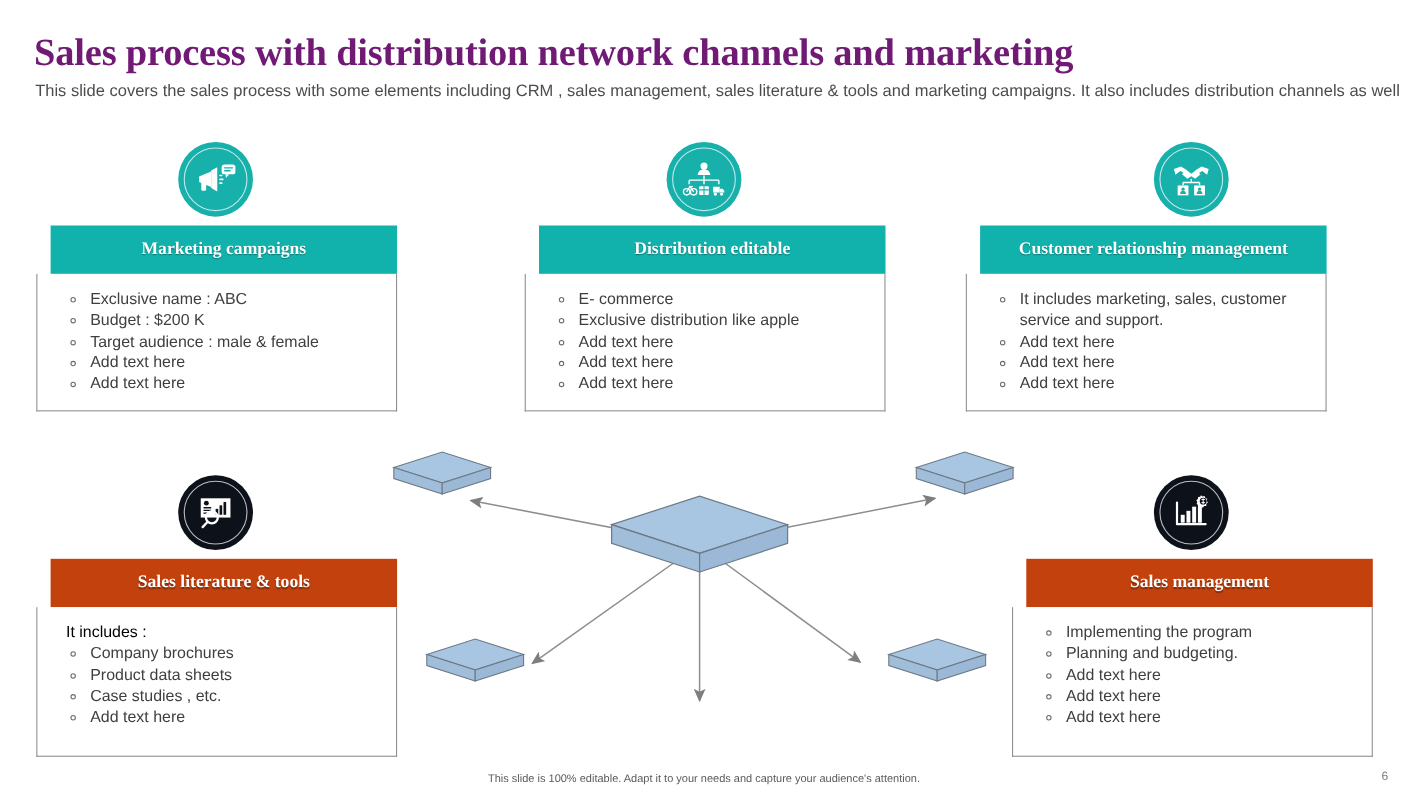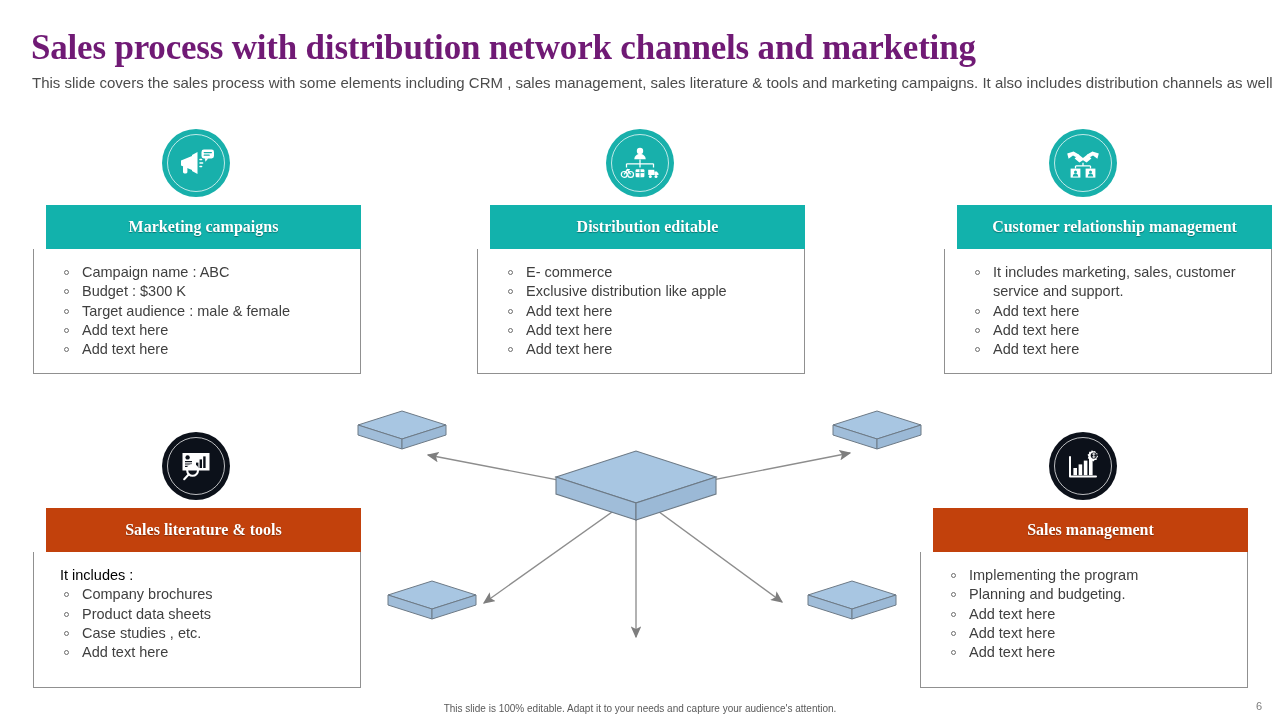--- a/index.html
+++ b/index.html
@@ -212,43 +212,43 @@
     <rect x="21.6" y="22.6" width="9.8" height="9" fill="#ffffff"></rect>
     <circle cx="26.5" cy="26" r="1.5" fill="#18b0ab"></circle>
     <path d="M23.8 30.4 c0-1.9 1.2-3 2.7-3 s2.7 1.1 2.7 3 z" fill="#18b0ab"></path>
   </svg>
 </div>
 
 <div class="card" style="left:33px; top:205px;">
   <div class="card-head teal">Marketing campaigns</div>
   <div class="card-body">
     <ul class="bullets">
-      <li>Campaign name : ABC</li>
-      <li>Budget : $300 K</li>
+      <li>Exclusive name : ABC</li>
+      <li>Budget : $200 K</li>
       <li>Target audience : male &amp; female</li>
       <li>Add text here</li>
       <li>Add text here</li>
     </ul>
   </div>
 </div>
 
 <div class="card" style="left:477px; top:205px;">
   <div class="card-head teal">Distribution editable</div>
   <div class="card-body">
     <ul class="bullets">
       <li>E- commerce</li>
       <li>Exclusive  distribution like apple</li>
       <li>Add text here</li>
       <li>Add text here</li>
       <li>Add text here</li>
     </ul>
   </div>
 </div>
 
-<div class="card" style="left:944px; top:205px;">
+<div class="card" style="left:878px; top:205px;">
   <div class="card-head teal">Customer relationship management</div>
   <div class="card-body">
     <ul class="bullets">
       <li>It includes marketing, sales, customer service and support.</li>
       <li>Add text here</li>
       <li>Add text here</li>
       <li>Add text here</li>
     </ul>
   </div>
 </div>

